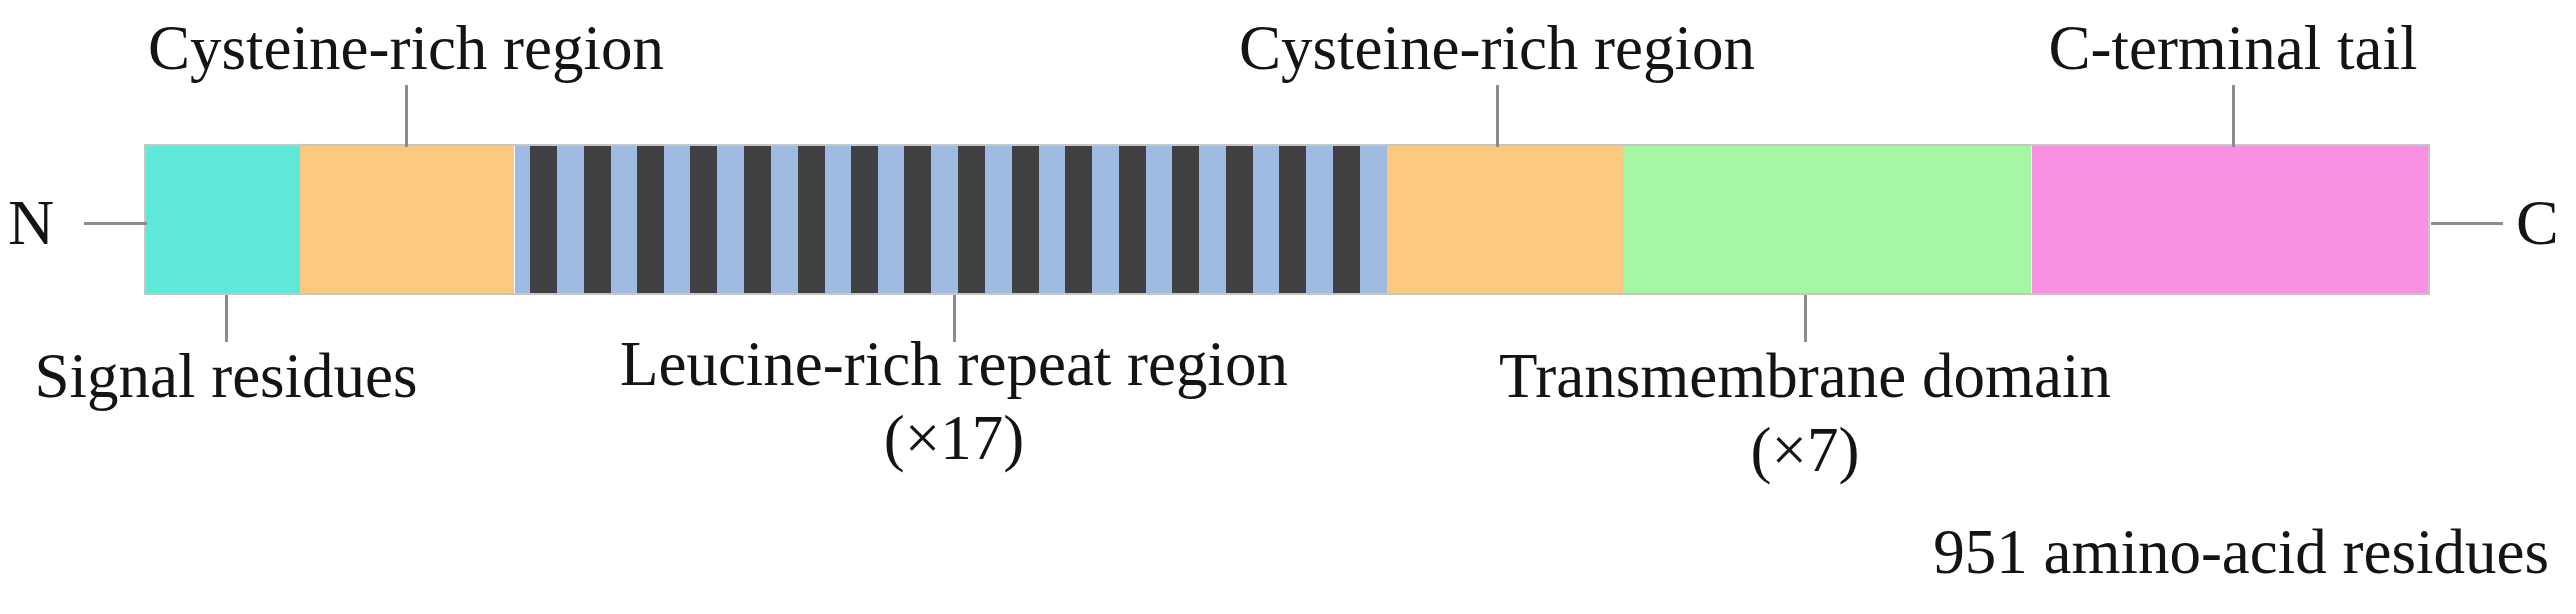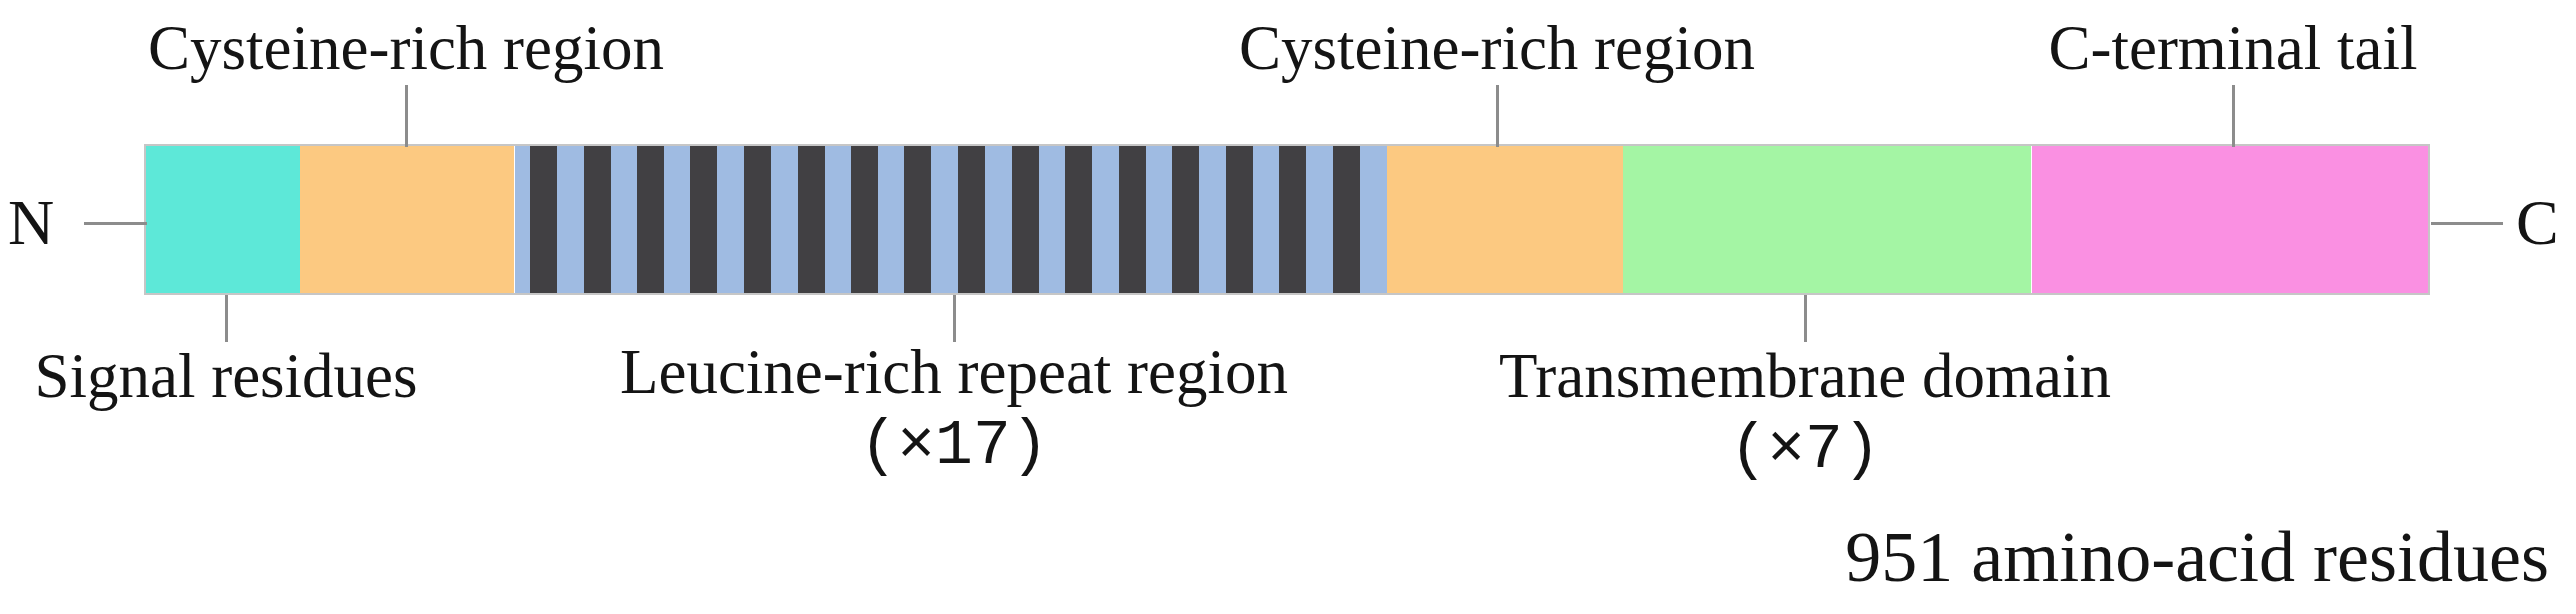--- a/index.html
+++ b/index.html
@@ -23,28 +23,28 @@
   .hline { position:absolute; height:3px; background:#8c8c8c; top:222px; }
   .dlabel {
     position:absolute;
     width:996px;
     margin-left:-498px;
     text-align:center;
     font-size:63px;
     line-height:1.17;
     white-space:nowrap;
   }
-  .dlabel .sub { display:block;font-family:Liberation Mono, monospace; }
+  .dlabel .sub { display:block; }
   .term {
     position:absolute; top:191px;
     font-size:64px; line-height:1;
   }
   .total {
     position:absolute; right:27px; top:521px;
-    font-size:72px; line-height:1;
+    font-size:63px; line-height:1;
     white-space:nowrap;
     margin-left:42px;
   }
 </style>
 </head>
 <body>
 
 <div class="canvas">
   <div class="bar" id="bar">
       <div class="seg" style="left: 0px; width: 154px; background: rgb(93, 232, 216);"></div>
@@ -79,21 +79,21 @@
   <div class="term" style="left:2516px;">C</div>
 
   <div class="total">951 amino-acid residues</div>
 
   <div id="dynamic">
       <div class="vline" style="left: 225px; top: 295px; height: 47px;"></div>
       <div class="dlabel" style="left: 226px; top: 340px;"><span>Signal residues</span></div>
       <div class="vline" style="left: 405px; top: 85px; height: 62px;"></div>
       <div class="dlabel" style="left: 406px; top: 12px;"><span>Cysteine-rich region</span></div>
       <div class="vline" style="left: 953px; top: 295px; height: 47px;"></div>
-      <div class="dlabel" style="left: 954px; top: 336px;"><span>Leucine-rich repeat region</span><span class="sub">(×17)</span></div>
+      <div class="dlabel" style="left: 954px; top: 328px;"><span>Leucine-rich repeat region</span><span class="sub">(×17)</span></div>
       <div class="vline" style="left: 1496px; top: 85px; height: 62px;"></div>
       <div class="dlabel" style="left: 1497px; top: 12px;"><span>Cysteine-rich region</span></div>
       <div class="vline" style="left: 1804px; top: 295px; height: 47px;"></div>
       <div class="dlabel" style="left: 1805px; top: 340px;"><span>Transmembrane domain</span><span class="sub">(×7)</span></div>
       <div class="vline" style="left: 2232px; top: 85px; height: 62px;"></div>
       <div class="dlabel" style="left: 2233px; top: 12px;"><span>C-terminal tail</span></div>
     </div>
 </div>
 
 

